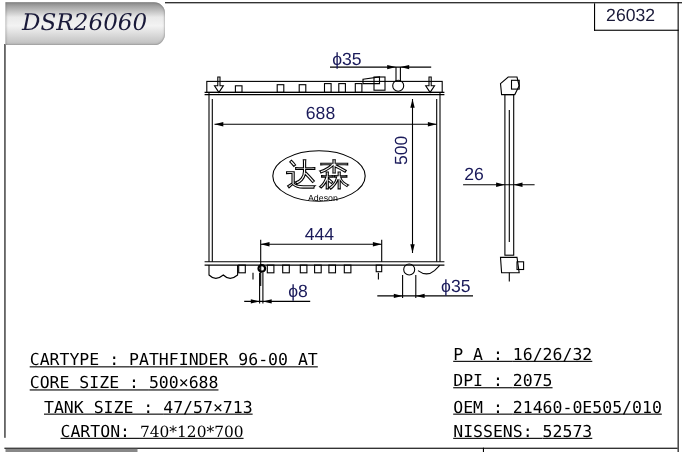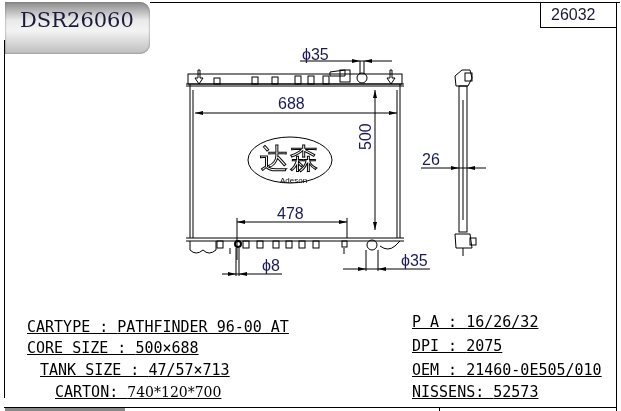--- a/index.html
+++ b/index.html
@@ -2,23 +2,23 @@
 <html><head>
 <meta charset="utf-8">
 <style>
   html, body { margin:0; padding:0; background:#ffffff; }
   body { width:621px; height:411px; position:relative; overflow:hidden; font-family:"Liberation Sans", sans-serif; }
   .frame-top { position:absolute; left:150px; top:2px; width:470px; height:0; border-top:1px solid #000; }
   .frame-left { position:absolute; left:4px; top:40px; width:0; height:358px; border-left:1px solid #000; }
   .frame-right { position:absolute; left:616px; top:2px; width:0; height:409px; border-left:1px solid #000; }
   .frame-bottom { position:absolute; left:4px; top:407px; width:612px; height:0; border-top:1px solid #000; }
   .frame-bottom-tick { position:absolute; left:439px; top:407px; width:0; height:4px; border-left:1px solid #000; }
-  .model-tab { position:absolute; left:5px; top:2px; width:145px; height:52px; border-radius:0 10px 10px 0;
+  .model-tab { position:absolute; left:5px; top:2px; width:145px; height:39px; border-radius:0 10px 10px 0;
     background:linear-gradient(180deg,#8a8a8a 0%,#e9e9e9 35%,#f3f3f3 55%,#bdbdbd 100%);
-    box-shadow: inset 0 0 2px #666; }
+    box-shadow: inset 0 0 2px #666; font-style: italic; }
   .model-tab span { position:absolute; left:15px; top:6px; font-family:"DejaVu Serif", serif; font-size:21px; color:#1a1a3a; letter-spacing:0px; }
   .bottom-tab { position:absolute; left:5px; top:408px; width:120px; height:3px; background:#888; }
   .ref-box { position:absolute; left:540px; top:3px; width:76px; height:24px; border-left:1px solid #000; border-bottom:1px solid #000; }
   .ref-box span { position:absolute; left:10px; top:3px; font-size:16px; color:#1a1a3a; }
   .drawing { position:absolute; left:0; top:0; }
   .dim { font-size:16px; color:#1a1a5a; position:absolute; font-family:"Liberation Sans", sans-serif; }
   .spec { position:absolute; font-family:"DejaVu Sans Mono", monospace; font-size:15px; color:#000; white-space:pre;text-decoration:underline; }
   .spec .val-serif { font-family:"DejaVu Serif", serif; font-size:14px; }
 </style>
 </head>
@@ -130,21 +130,21 @@
   </g>
 
   <g>
     <ellipse cx="290" cy="160" rx="42" ry="23" stroke="#000" fill="none" stroke-width="1"></ellipse>
   </g>
 </svg>
 
 <div class="dim" style="left:302px;top:46px;">ϕ35</div>
 <div class="dim" style="left:278px;top:95px;">688</div>
 <div class="dim" style="left:357px;top:150px;transform:rotate(-90deg);transform-origin:left top;">500</div>
-<div class="dim" style="left:277px;top:205px;">478</div>
+<div class="dim" style="left:277px;top:205px;">444</div>
 <div class="dim" style="left:262px;top:257px;">ϕ8</div>
 <div class="dim" style="left:401px;top:252px;">ϕ35</div>
 <div class="dim" style="left:422px;top:151px;">26</div>
 
 <div style="position:absolute;left:260px;top:140px;font-size:28px;color:#fff;-webkit-text-stroke:1px #000;font-family:'DejaVu Sans',sans-serif;letter-spacing:2px;">达森</div>
 <div style="position:absolute;left:280px;top:176px;font-size:8px;color:#000;">Adeson</div>
 
 <div class="spec" style="left:27px;top:318px;"><span>CARTYPE : </span><span>PATHFINDER 96-00 AT</span></div>
 <div class="spec" style="left:27px;top:339px;"><span>CORE SIZE : </span><span>500×688</span></div>
 <div class="spec" style="left:40px;top:361px;"><span>TANK SIZE : </span><span>47/57×713</span></div>

